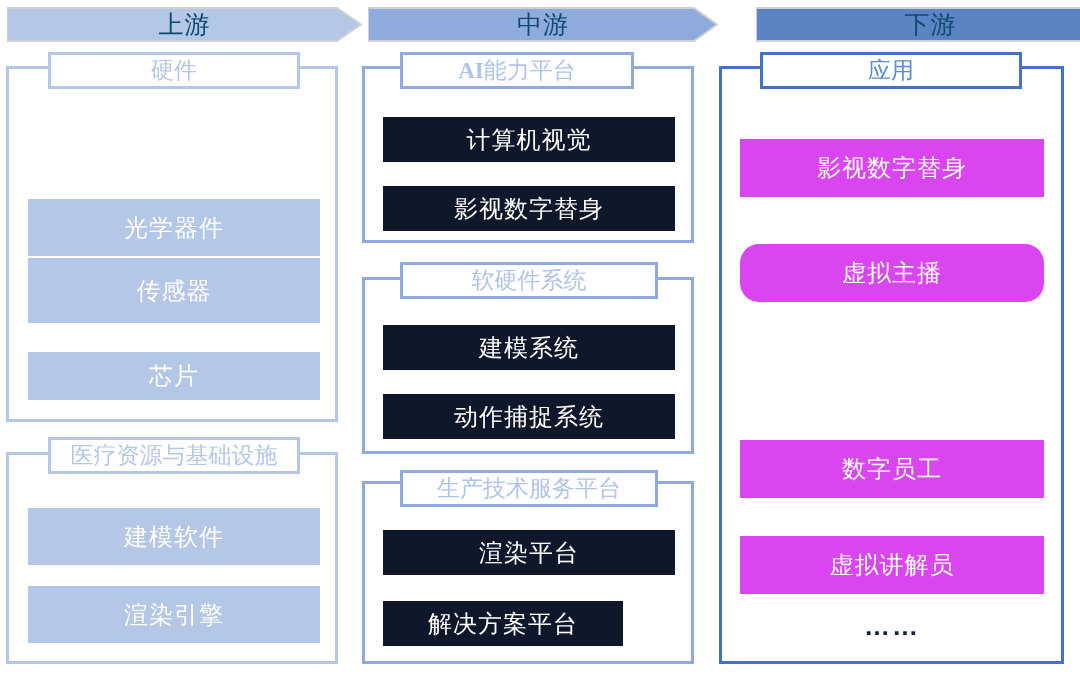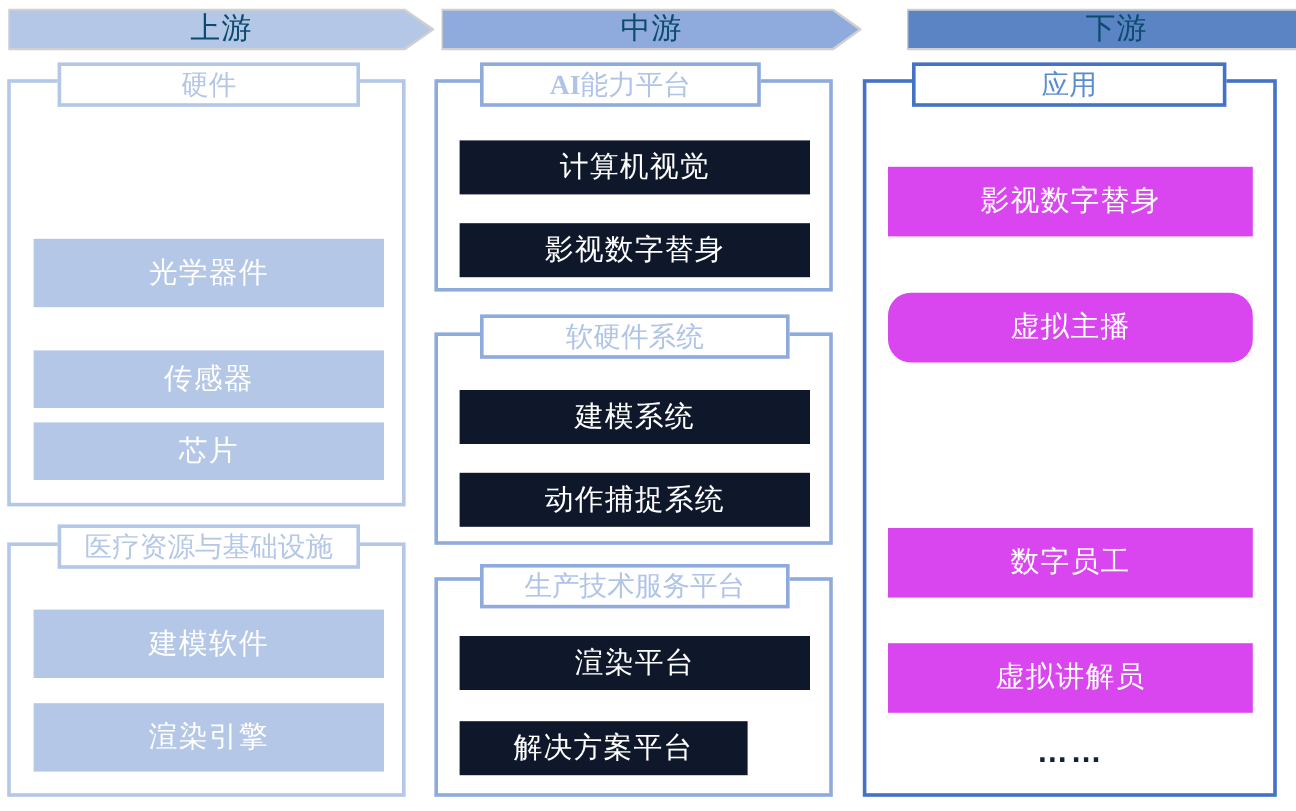--- a/index.html
+++ b/index.html
@@ -82,21 +82,21 @@
     <span class="lbl">下游</span>
   </div>
 
   <div class="group lvl1" style="left:6px;top:66px;width:332px;height:356px;"></div>
   <div class="cap lvl1" style="left:48px;top:52px;width:252px;height:37px;">
     <span>硬件</span>
   </div>
   <div class="chip t1" style="left:28px;top:199px;width:292px;height:57px;">
     <span>光学器件</span>
   </div>
-  <div class="chip t1" style="left:28px;top:292px;width:292px;height:48px;">
+  <div class="chip t1" style="left:28px;top:258px;width:292px;height:65px;">
     <span>传感器</span>
   </div>
   <div class="chip t1" style="left:28px;top:352px;width:292px;height:48px;">
     <span>芯片</span>
   </div>
 
   <div class="group lvl1" style="left:6px;top:452px;width:332px;height:212px;"></div>
   <div class="cap lvl1" style="left:48px;top:437px;width:252px;height:37px;">
     <span>医疗资源与基础设施</span>
   </div>

